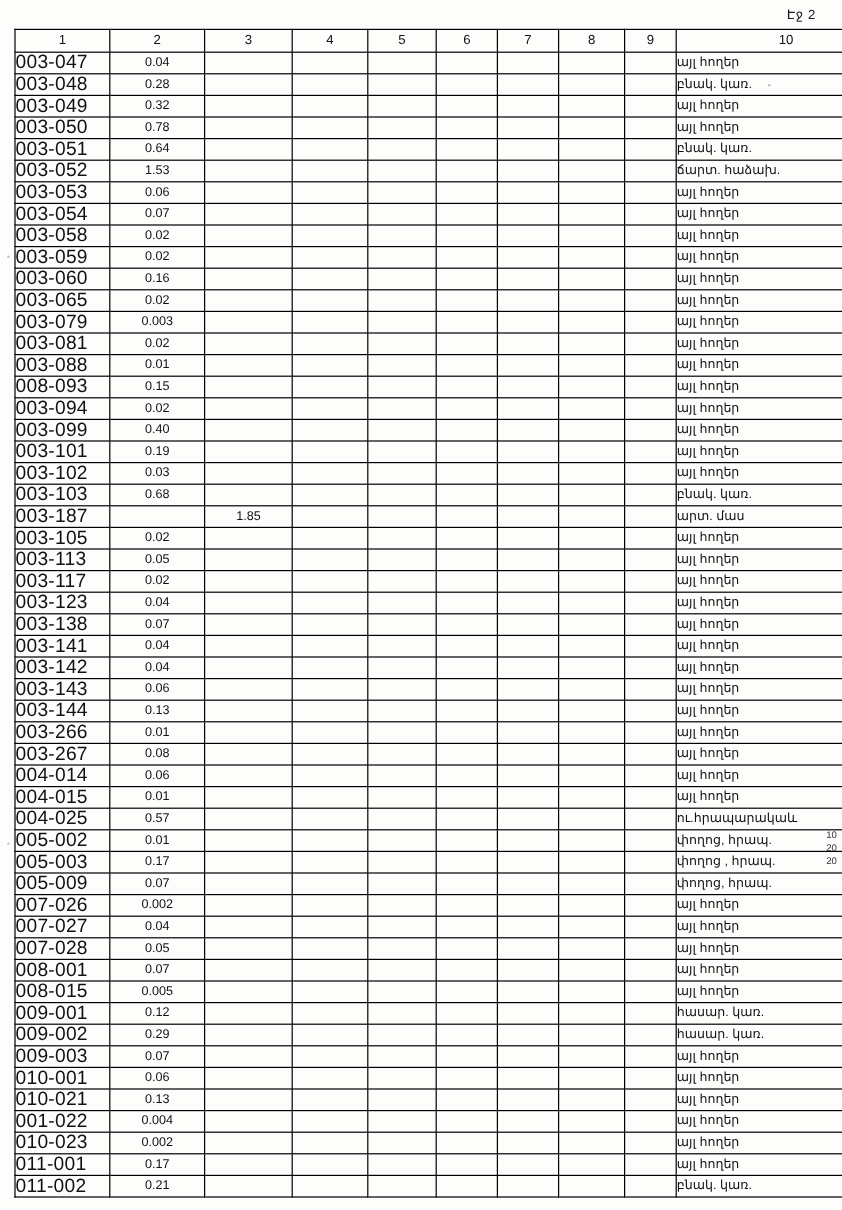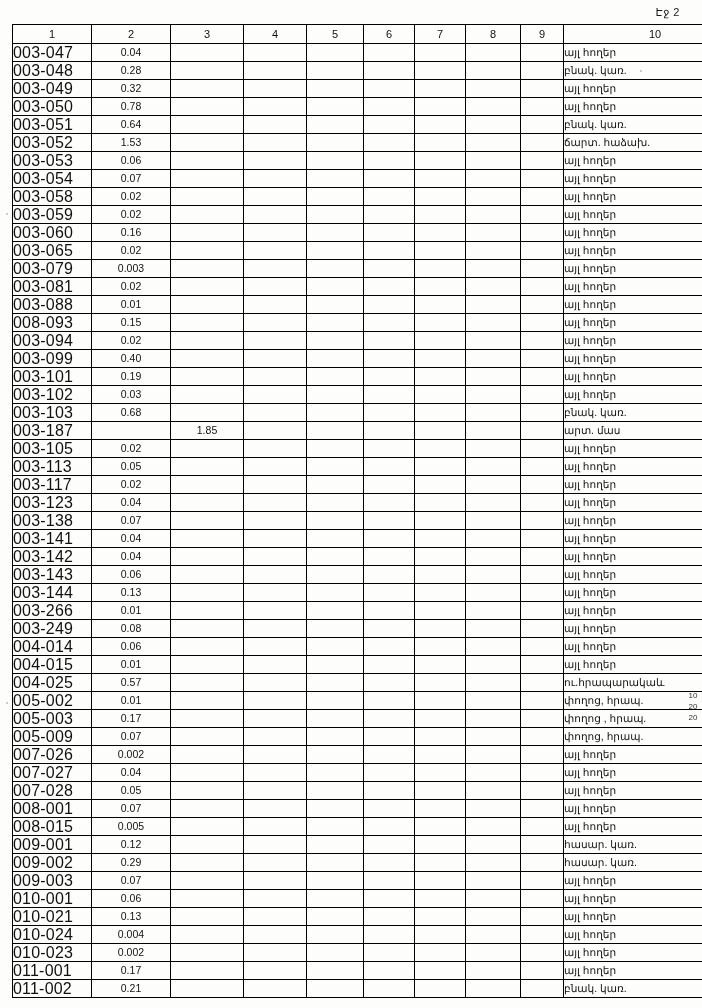--- a/index.html
+++ b/index.html
@@ -505,21 +505,21 @@
             <td class="c3 num"></td>
             <td class="c4 num"></td>
             <td class="c5 num"></td>
             <td class="c6 num"></td>
             <td class="c7 num"></td>
             <td class="c8 num"></td>
             <td class="c9 num"></td>
             <td class="c10 note">այլ հողեր</td>
           </tr>
           <tr>
-            <td class="c1 code">003-249</td>
+            <td class="c1 code">003-267</td>
             <td class="c2 num">0.08</td>
             <td class="c3 num"></td>
             <td class="c4 num"></td>
             <td class="c5 num"></td>
             <td class="c6 num"></td>
             <td class="c7 num"></td>
             <td class="c8 num"></td>
             <td class="c9 num"></td>
             <td class="c10 note">այլ հողեր</td>
           </tr>
@@ -709,21 +709,21 @@
             <td class="c3 num"></td>
             <td class="c4 num"></td>
             <td class="c5 num"></td>
             <td class="c6 num"></td>
             <td class="c7 num"></td>
             <td class="c8 num"></td>
             <td class="c9 num"></td>
             <td class="c10 note">այլ հողեր</td>
           </tr>
           <tr>
-            <td class="c1 code">010-024</td>
+            <td class="c1 code">001-022</td>
             <td class="c2 num">0.004</td>
             <td class="c3 num"></td>
             <td class="c4 num"></td>
             <td class="c5 num"></td>
             <td class="c6 num"></td>
             <td class="c7 num"></td>
             <td class="c8 num"></td>
             <td class="c9 num"></td>
             <td class="c10 note">այլ հողեր</td>
           </tr>

